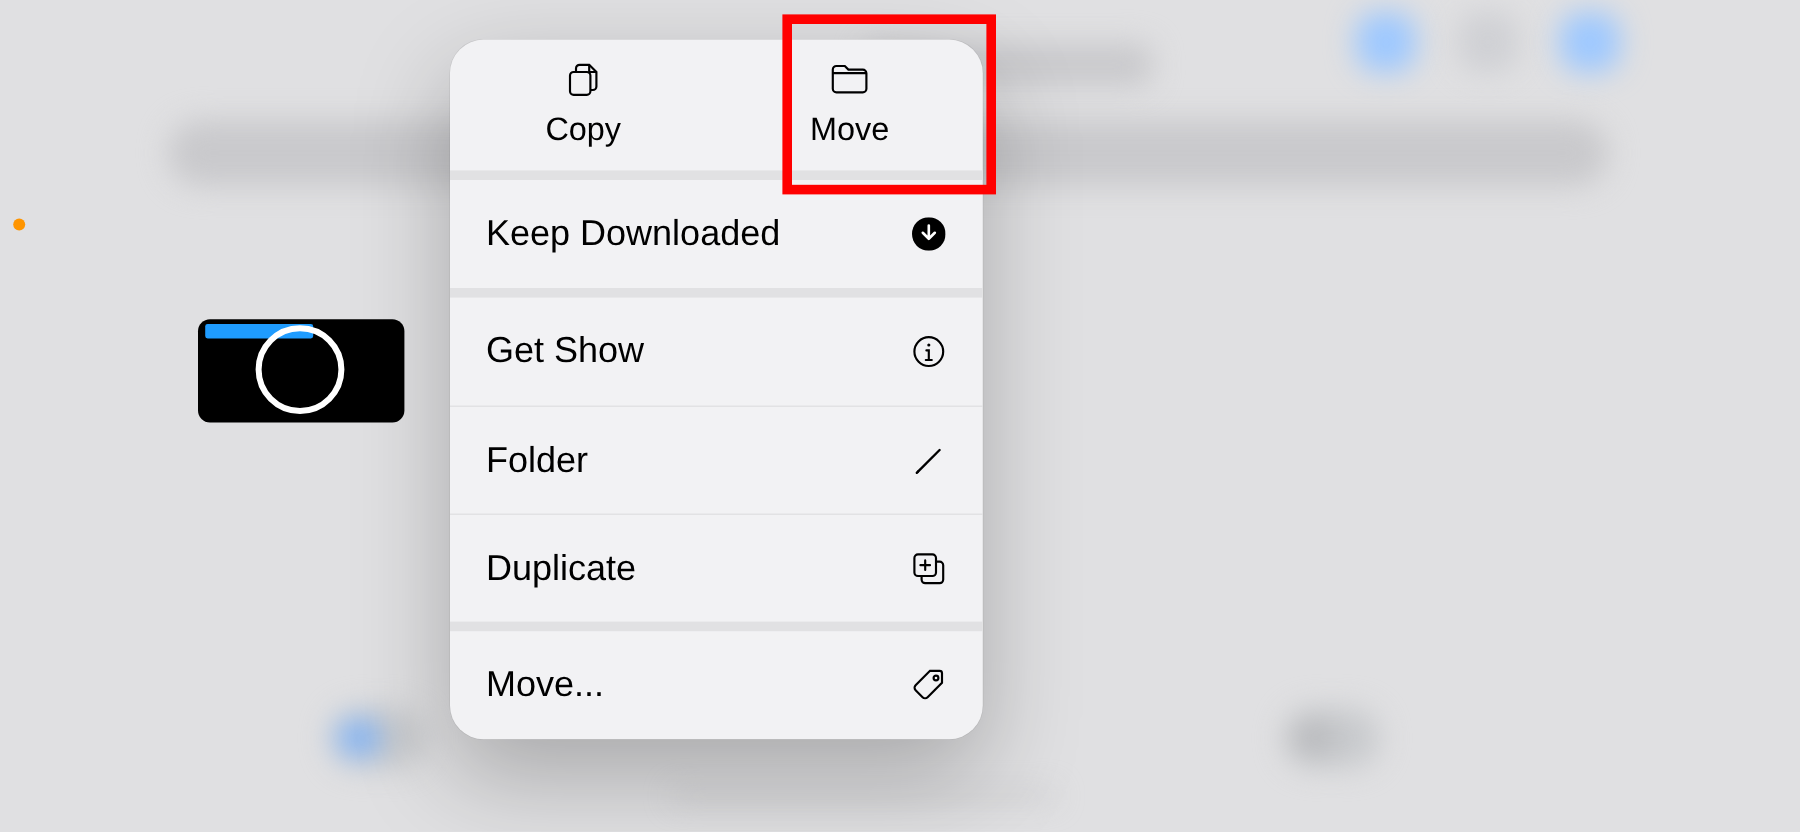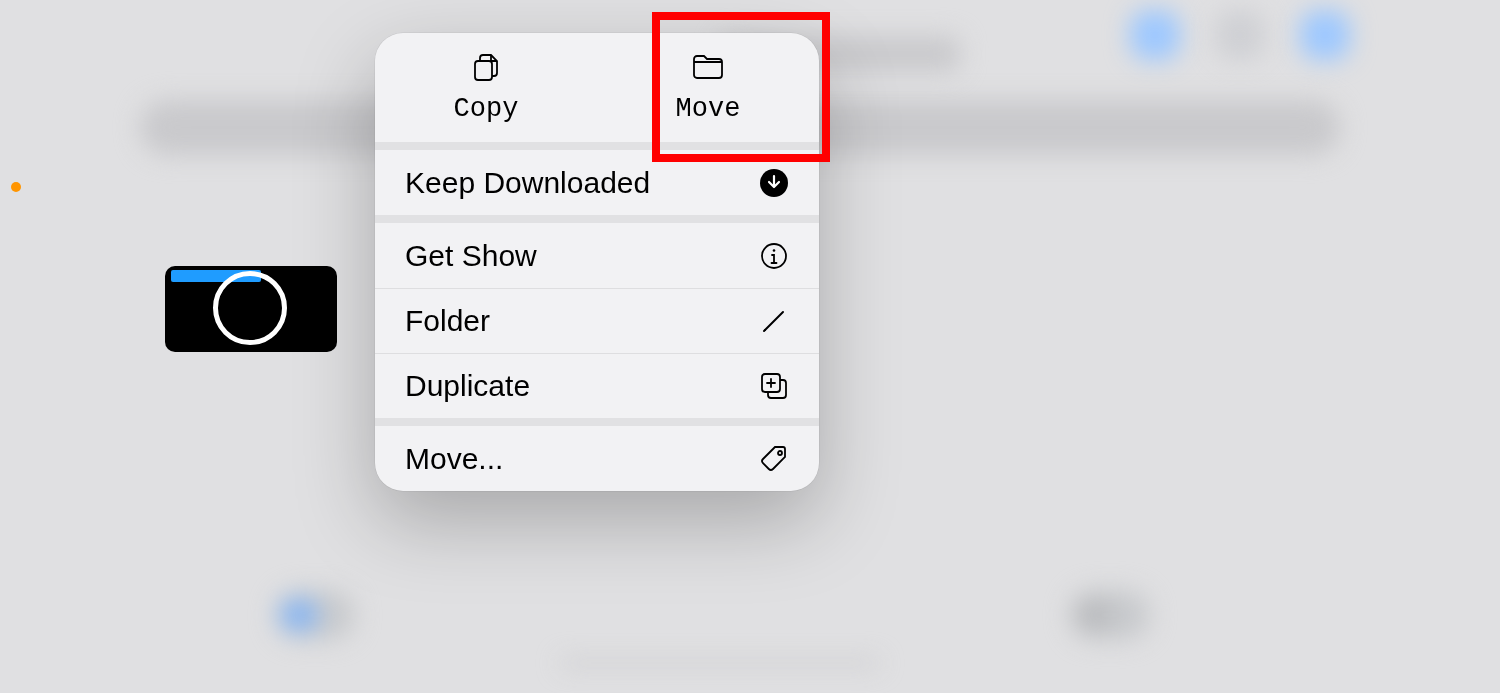--- a/index.html
+++ b/index.html
@@ -97,21 +97,20 @@
     .action-btn .icon-wrap {
       height: 30px;
       display:flex;
       align-items:center;
       justify-content:center;
     }
     .action-btn .label {
       font-size: 27px;
       color: #000;
       font-weight: 400;
-      font-family: Liberation Mono, monospace;
     }
 
     .highlight-box {
       position: absolute;
       border: 8px solid #ff0000;
       z-index: 10;
       pointer-events: none;
       left: 652px;
       top: 12px;
       width: 178px;
@@ -120,21 +119,21 @@
 
     .menu-section {
       border-bottom: 8px solid #e1e1e3;
     }
     .menu-section:last-child { border-bottom: none; }
     .menu-item {
       display: flex;
       align-items: center;
       justify-content: space-between;
       padding: 0 30px;
-      height: 65px;
+      height: 90px;
       cursor: pointer;
       border-top: 1px solid #dedee0;
     }
     .menu-section .menu-item:first-child { border-top: none; }
     .menu-item .text {
       font-size: 30px;
       color: #000;
       font-weight: 400;
     }
     .menu-item .right-icon {

